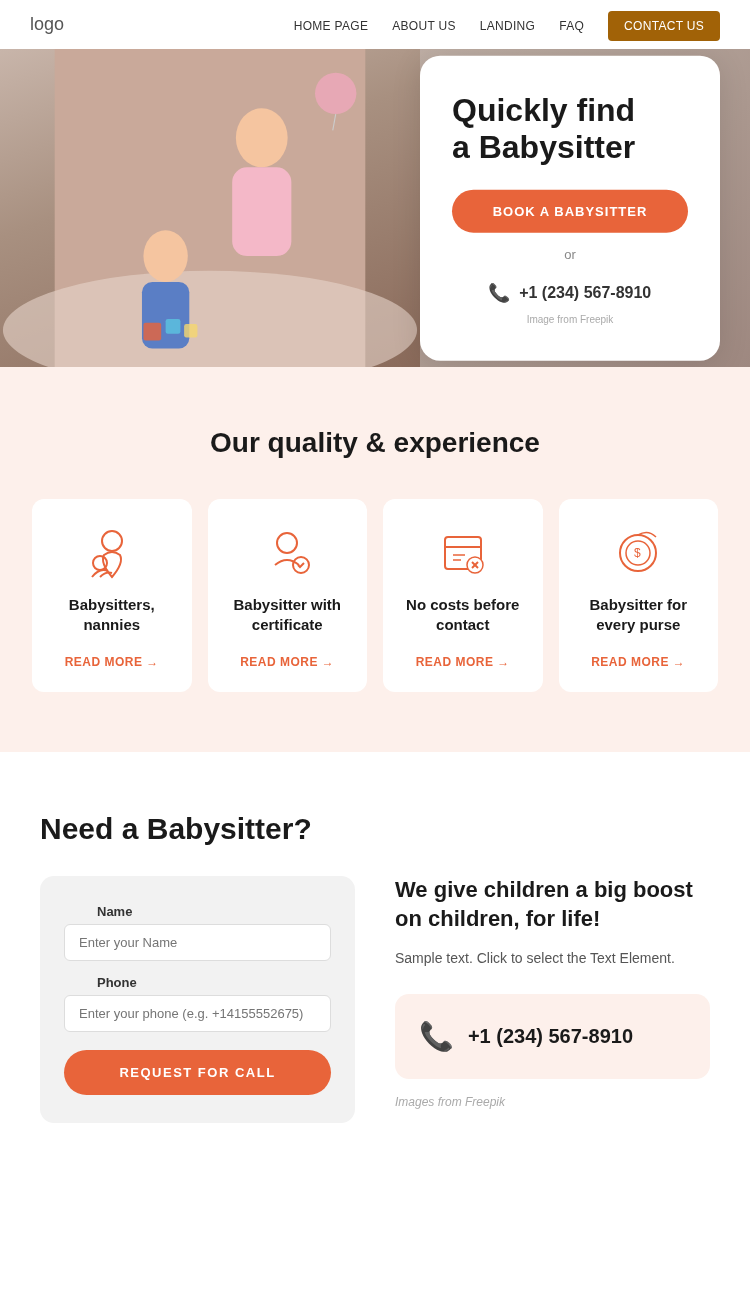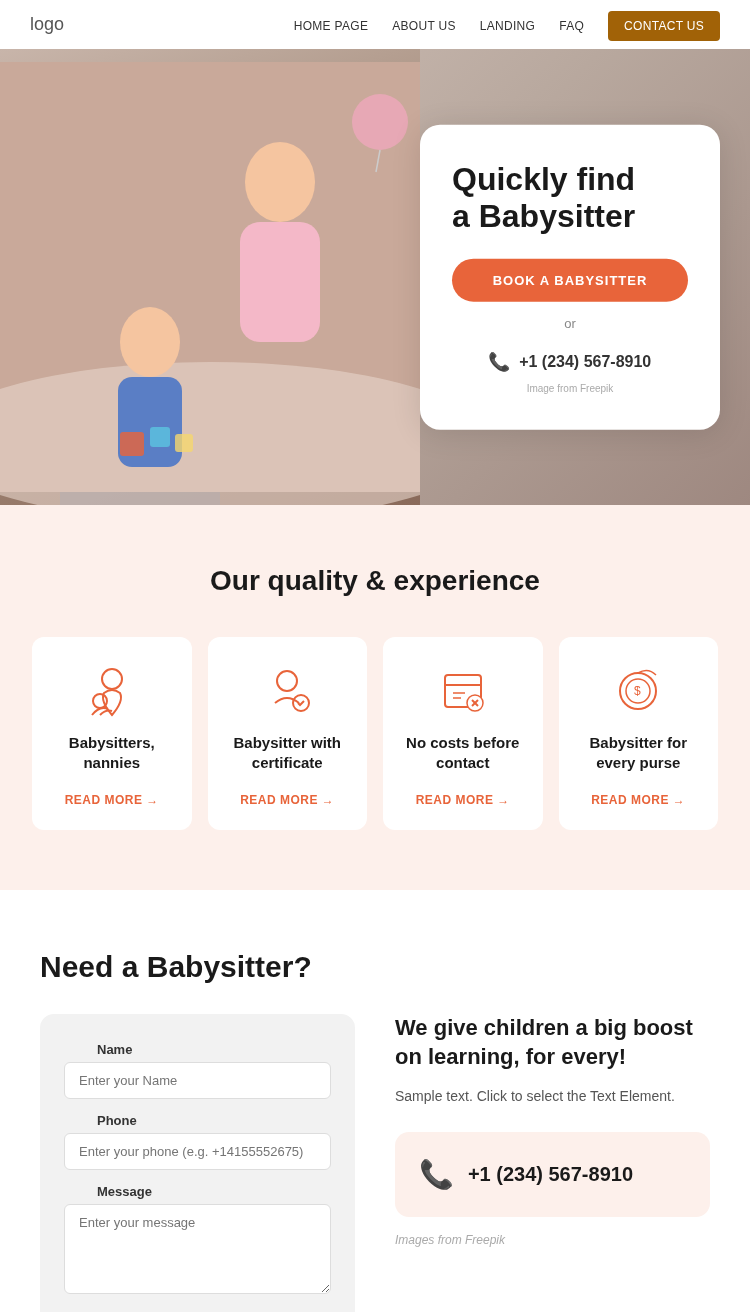--- a/index.html
+++ b/index.html
@@ -40,21 +40,21 @@
       border-radius: 4px;
       font-size: 13px;
       font-weight: 600;
       text-transform: uppercase;
       text-decoration: none;
     }
 
     
     .hero {
       position: relative;
-      height: 456px;
+      height: 318px;
       overflow: hidden;
       background: #c9b8ae;
     }
     .hero-bg {
       width: 100%;
       height: 100%;
       background: linear-gradient(135deg, #d4c4bc 0%, #b8a89e 50%, #9e8880 100%);
       position: relative;
     }
     
@@ -403,29 +403,25 @@
 
     <div class="contact-form-wrap">
       <div class="form-group">
         <label>Name</label>
         <input type="text" placeholder="Enter your Name" style="">
       </div>
       <div class="form-group">
         <label>Phone</label>
         <input type="text" placeholder="Enter your phone (e.g. +14155552675)" style="">
       </div>
-      <div class="form-group">
-        <label>Message</label>
-        <textarea placeholder="Enter your message" style=""></textarea>
-      </div>
       <button class="request-btn">REQUEST FOR CALL</button>
     </div>
 
     <div class="contact-info">
-      <h3>We give children a big boost on learning, for every!</h3>
+      <h3>We give children a big boost on children, for life!</h3>
       <p>Sample text. Click to select the Text Element.</p>
       <div class="phone-card">
         <span class="phone-icon-big">📞</span>
         <span class="phone-number">+1 (234) 567-8910</span>
       </div>
       <div class="image-credit">
         <span>Images from Freepik</span>
       </div>
     </div>
 

